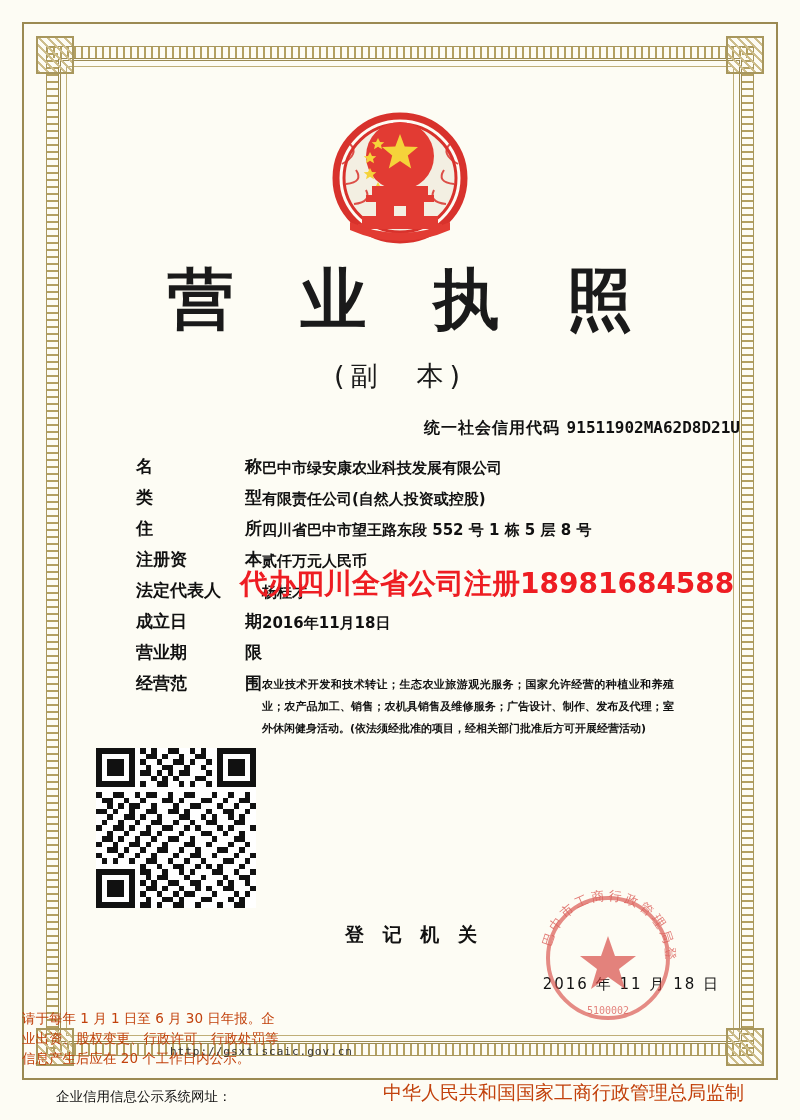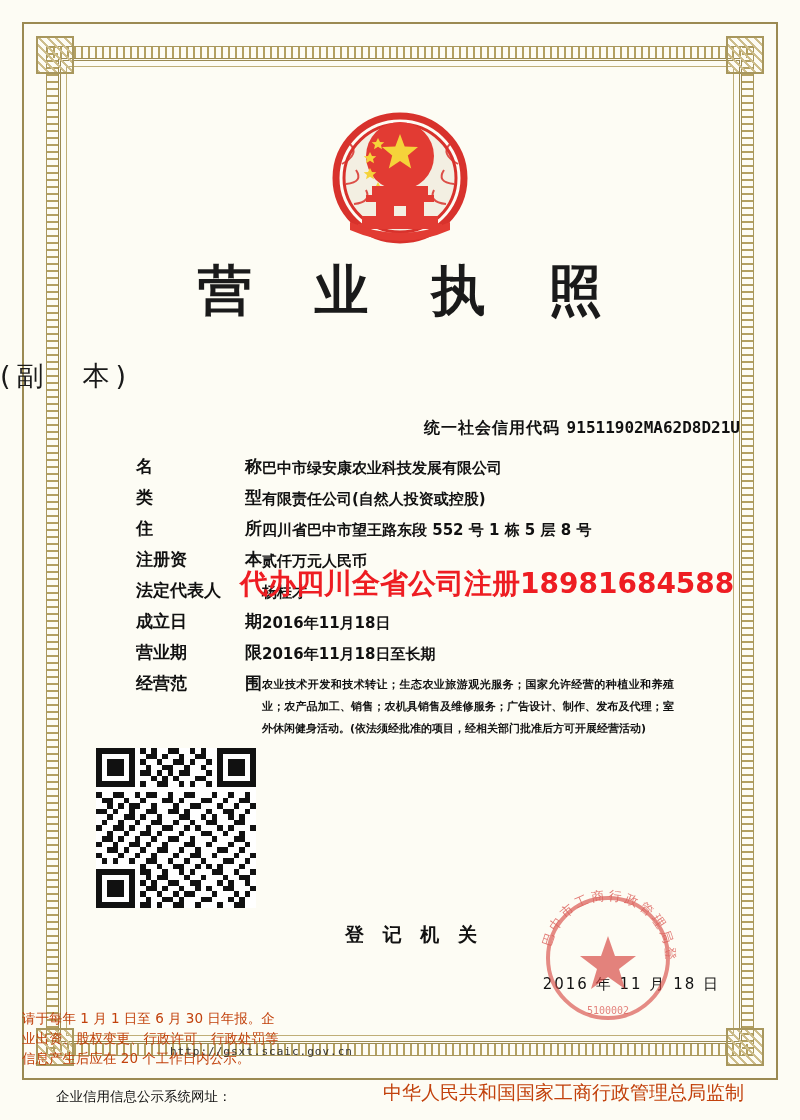--- a/index.html
+++ b/index.html
@@ -61,28 +61,28 @@
   .emblem{
     position:absolute;left:50%;top:104px;transform:translateX(-50%);
     width:160px;height:150px;
   }
   
   .title{
     position:absolute;top:255px;left:0;right:0;
     text-align:center;
     font-family:"DejaVu Sans","Liberation Sans",sans-serif;
     font-weight:bold;
-    font-size:54px;
+    font-size:66px;
     letter-spacing:22px;
     text-indent:22px;
     color:#1a1a1a;
   }
   .subtitle{
     position:absolute;top:358px;left:0;right:0;
-    text-align:left;
+    text-align:center;
     font-size:27px;
     letter-spacing:6px;
     color:#1a1a1a;
   }
   
   .credit{
     position:absolute;top:418px;left:0;right:60px;
     text-align:right;
     font-size:16px;
     font-weight:bold;
@@ -291,21 +291,20 @@
           <span>成立日</span>
           <span>期</span>
         </div>
       <div class="val">2016年11月18日</div>
     </div>
     <div class="row">
       <div class="lbl">
           <span>营业期</span>
           <span>限</span>
         </div>
-      <div class="val">2016年11月18日至长期</div>
     </div>
     <div class="row scope-row">
       <div class="lbl">
           <span>经营范</span>
           <span>围</span>
         </div>
       <div class="val scope">农业技术开发和技术转让；生态农业旅游观光服务；国家允许经营的种植业和养殖业；农产品加工、销售；农机具销售及维修服务；广告设计、制作、发布及代理；室外休闲健身活动。(依法须经批准的项目，经相关部门批准后方可开展经营活动)</div>
     </div>
   </div>
 

